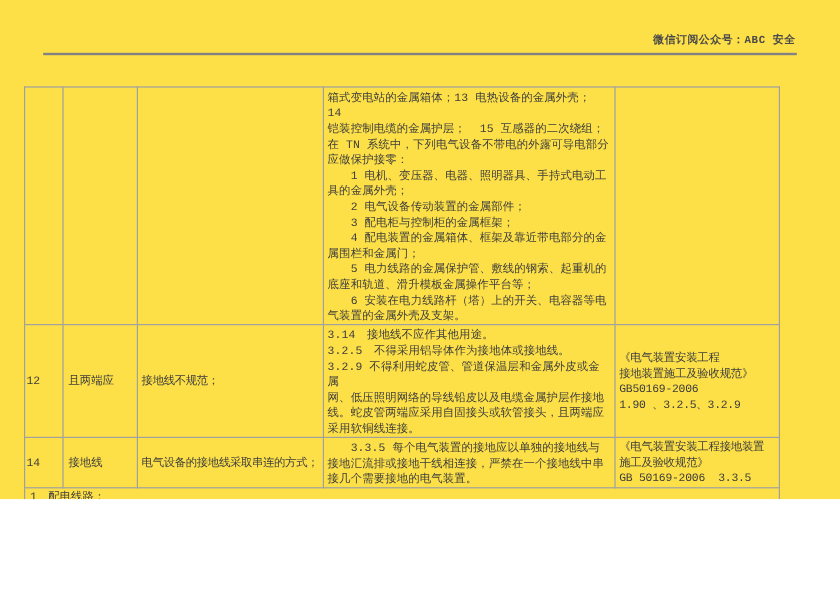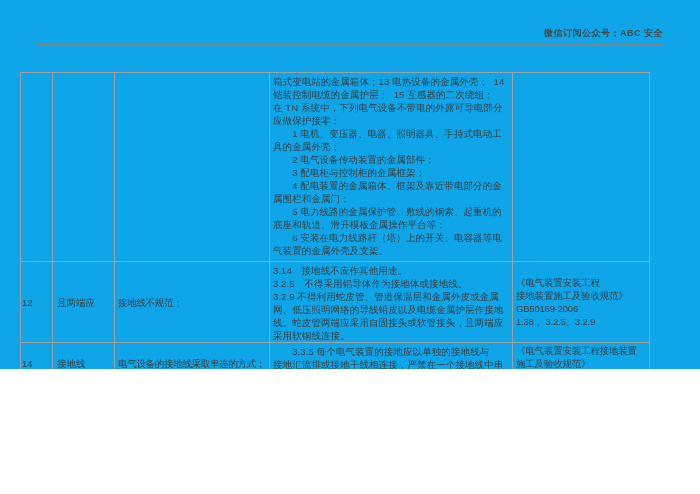--- a/index.html
+++ b/index.html
@@ -1,18 +1,18 @@
 <!DOCTYPE html>
 <html><head>
 <meta charset="utf-8">
 <style>
   html, body { margin:0; padding:0; background:#ffffff; }
   .page {
-    position:relative; width:700px; height:369px; background:#0ea5e9;
-    font-family:Liberation Sans, sans-serif;
+    position:relative; width:700px; height:416px; background:#fde047;
+    font-family:Liberation Mono, monospace;
     color:#3d3d3d; overflow:hidden;
   }
   .header-note {
     position:absolute; top:27px; right:37px;
     font-size:9px; font-weight:600; letter-spacing:0.5px; color:#4a4a4a;
   }
   .header-rule {
     position:absolute; top:44px; left:36px; width:628px; height:2px;
     background:#828282;
   }
@@ -88,21 +88,21 @@
         <td class="c-prob">接地线不规范；</td>
         <td class="c-reg">3.14　接地线不应作其他用途。
 3.2.5　不得采用铝导体作为接地体或接地线。
 3.2.9 不得利用蛇皮管、管道保温层和金属外皮或金属
 网、低压照明网络的导线铅皮以及电缆金属护层作接地
 线。蛇皮管两端应采用自固接头或软管接头，且两端应
 采用软铜线连接。</td>
         <td class="c-ref">《电气装置安装工程
 接地装置施工及验收规范》
 GB50169-2006
-1.38 、3.2.5、3.2.9</td>
+1.90 、3.2.5、3.2.9</td>
       </tr>
       <tr class="r-13">
         <td class="c-no">14</td>
         <td class="c-cat">接地线</td>
         <td class="c-prob">电气设备的接地线采取串连的方式；</td>
         <td class="c-reg">　　3.3.5 每个电气装置的接地应以单独的接地线与
 接地汇流排或接地干线相连接，严禁在一个接地线中串
 接几个需要接地的电气装置。</td>
         <td class="c-ref">《电气装置安装工程接地装置
 施工及验收规范》

